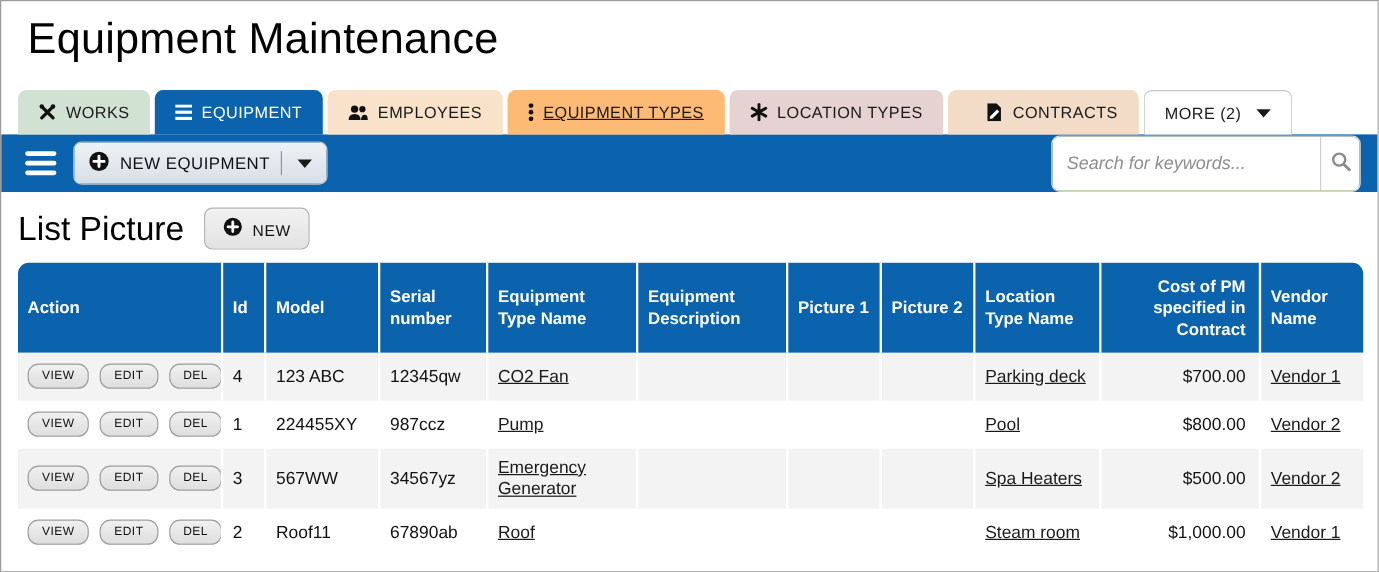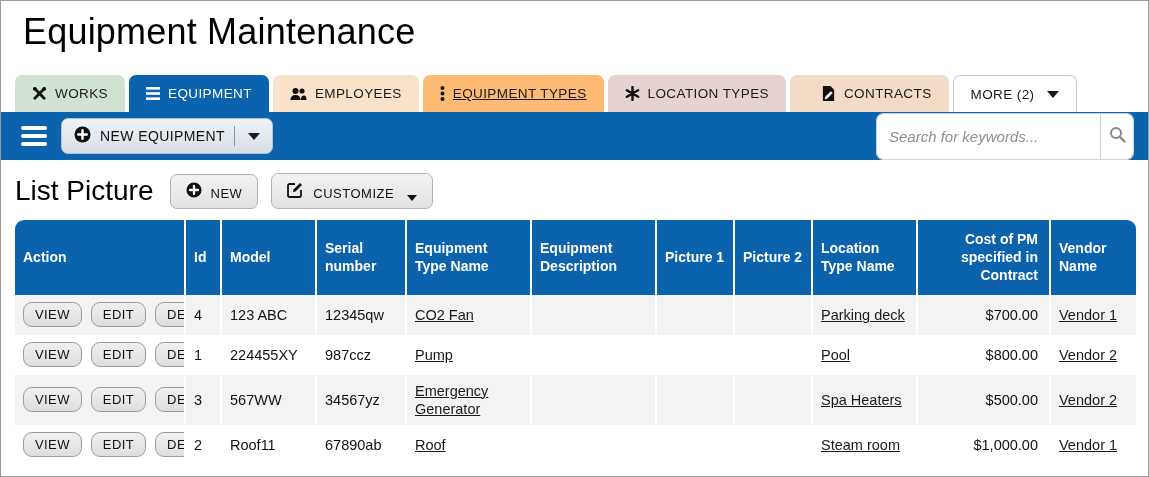--- a/index.html
+++ b/index.html
@@ -108,21 +108,21 @@
   .grid tbody td:last-child { border-right:none; }
   .grid tbody tr.odd  td { background:#f3f3f3; }
   .grid tbody tr.even td { background:#ffffff; }
   .grid tbody tr { border-bottom:1px solid #e5e5e5; }
   .grid td.num { text-align:right; padding-right:11px; }
   .grid a { color:#1a1a1a; text-decoration:underline; cursor:pointer; }
   .action-cell { white-space:nowrap; }
   .btn-row {
     background: linear-gradient(#f0f0f0, #dedede);
     border:1px solid #9c9c9c; border-radius:9px;
-    font-size:13px; letter-spacing:0.4px; color:#111;
+    font-size:10px; letter-spacing:0.4px; color:#111;
     padding:4px 11px; margin-right:5px; cursor:pointer; font-family:inherit;
   }
   .grid tbody { border-bottom:1px solid #ddd; }
 </style>
 </head>
 <body>
 
 <div class="page">
 
   <h1 class="page-title">Equipment Maintenance</h1>
@@ -225,30 +225,20 @@
   <div class="list-header">
     <span class="list-title">List Picture</span>
     <button class="btn-gray">
       <span>
         <svg width="16" height="16" viewBox="0 0 18 18">
             <circle cx="9" cy="9" r="8.5" fill="#111"></circle>
             <path d="M9 4.5 v9 M4.5 9 h9" stroke="#fff" stroke-width="2.6" stroke-linecap="round"></path>
           </svg>
       </span>
       <span>NEW</span>
-    </button>
-    <button class="btn-gray">
-      <span>
-        <svg width="17" height="17" viewBox="0 0 17 17">
-            <path d="M14 9 v5.5 a1.5 1.5 0 0 1 -1.5 1.5 h-10 a1.5 1.5 0 0 1 -1.5 -1.5 v-10 a1.5 1.5 0 0 1 1.5 -1.5 H8" fill="none" stroke="#111" stroke-width="1.8"></path>
-            <path d="M6.5 8.5 L13 2 L15 4 L8.5 10.5 L6 11 z" fill="#111"></path>
-          </svg>
-      </span>
-      <span>CUSTOMIZE</span>
-      <span class="caret"></span>
     </button>
   </div>
 
   <table class="grid">
     <colgroup>
       <col style="width:171px">
         <col style="width:36px">
         <col style="width:95px">
         <col style="width:90px">
       <col style="width:125px">

